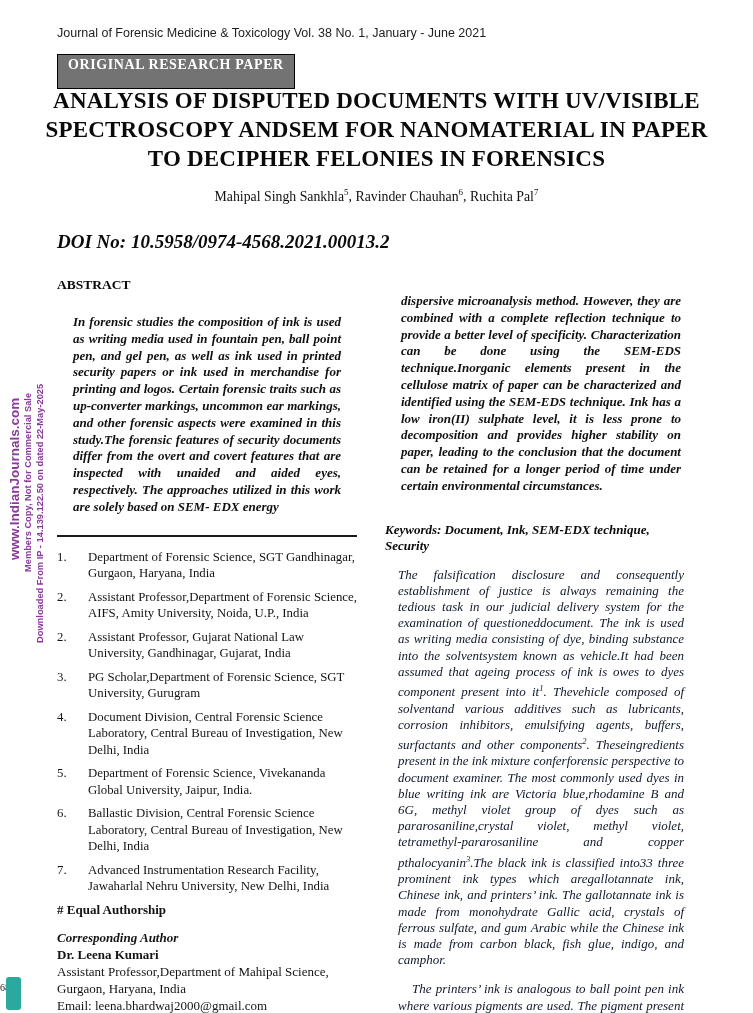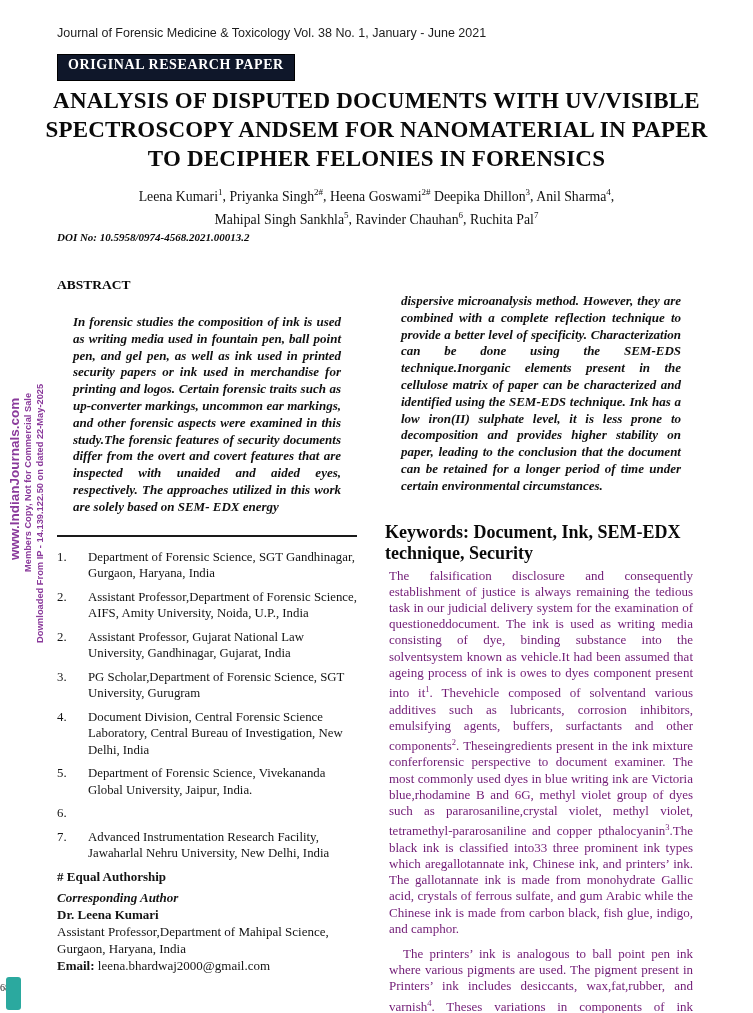--- a/index.html
+++ b/index.html
@@ -6,60 +6,60 @@
   .page{
     position:relative;width:753px;height:1013px;background:#ffffff;
     margin:0 auto;overflow:hidden;
     font-family:"Liberation Serif", serif;color:#141414;
   }
   .journal-line{
     position:absolute;left:57px;top:26px;
     font-family:"Liberation Sans", sans-serif;font-size:12.5px;color:#1d1d1d;
   }
   .badge{
-    position:absolute;left:57px;top:54px;background:#0f172a;color:#fff;
+    position:absolute;left:57px;top:54px;background:#737373;color:#fff;
     font-weight:bold;font-size:14px;letter-spacing:.6px;
-    padding:3px 11px 8px 11px;box-shadow:inset 0 0 0 1px #000;
+    padding:3px 11px 16px 11px;box-shadow:inset 0 0 0 1px #000;
   }
   .title{
     position:absolute;left:0;right:0;top:86px;text-align:center;
     font-weight:bold;font-size:23px;line-height:29px;letter-spacing:.2px;color:#0a0a0a;
   }
   .authors{
     position:absolute;left:0;right:0;top:183px;text-align:center;
     font-size:13.8px;line-height:18px;color:#101010;
   }
   .authors sup{font-size:9px;}
   .doi{
     position:absolute;left:57px;top:231px;
-    font-weight:bold;font-style:italic;font-size:11px;color:#0a0a0a;
+    font-weight:bold;font-style:italic;font-size:19px;color:#0a0a0a;
   }
   .col-left{position:absolute;left:57px;top:277px;width:300px;}
   .col-right{position:absolute;left:385px;top:277px;width:312px;}
   .sec-heading{font-weight:bold;font-size:13.5px;margin:0 0 21px 0;color:#0a0a0a;}
   .abstract-text{
     font-style:italic;font-weight:bold;font-size:13px;line-height:16.8px;
     text-align:justify;margin:16px;color:#101010;
   }
   .rule{border:none;border-top:2px solid #1a1a1a;margin:19px 0 12px 0;}
   .aff-list{font-size:12.8px;line-height:16.5px;}
   .aff-item{display:flex;margin-bottom:7px;}
   .aff-num{width:31px;flex:0 0 31px;}
   .aff-text{flex:1;}
   .equal-auth{font-weight:bold;font-size:13px;}
-  .corr-block{margin-top:4px;font-size:13px;line-height:17px;}
+  .corr-block{margin-top:11px;font-size:13px;line-height:17px;}
   .corr-label{font-weight:bold;font-style:italic;}
   .corr-name{font-weight:bold;}
-  .bold{font-weight:bold;}
+  .bold{font-weight:normal;}
   .body-text{
-    font-size:13px;line-height:16.2px;text-align:justify;margin:4px;color:#701a75;
+    font-size:13px;line-height:16.2px;text-align:justify;margin:13px;color:#0f172a;font-style:italic;
   }
   .body-text sup{font-size:8.5px;}
   .keywords{
-    font-weight:bold;font-size:18px;margin:27px 0 0 0;color:#0a0a0a;
+    font-weight:bold;font-style:italic;font-size:13px;margin:27px 0 0 0;color:#0a0a0a;
   }
   .intro-heading{margin:14px 0 8px 0;}
   .para2{text-indent:14px;margin-top:9px;}
   .pageno{
     position:absolute;left:0;right:0;top:982px;
     font-size:10px;color:#1a1a1a;
   }
   .wm{
     position:absolute;white-space:nowrap;
     font-family:"Liberation Sans", sans-serif;font-weight:bold;color:#8a3a9b;
@@ -82,21 +82,20 @@
 
   <div class="badge">ORIGINAL RESEARCH PAPER</div>
 
   <div class="title">
     <div>ANALYSIS OF DISPUTED DOCUMENTS WITH UV/VISIBLE</div>
     <div>SPECTROSCOPY ANDSEM FOR NANOMATERIAL IN PAPER</div>
     <div>TO DECIPHER FELONIES IN FORENSICS</div>
   </div>
 
   <div class="authors">
-    <div><span>Leena Kumari</span><sup>1</sup><span>, Priyanka Singh</span><sup>2#</sup><span>, Heena Goswami</span><sup>2#</sup><span> Deepika Dhillon</span><sup>3</sup><span>, Anil Sharma</span><sup>4</sup><span>,</span></div>
     <div><span>Mahipal Singh Sankhla</span><sup>5</sup><span>, Ravinder Chauhan</span><sup>6</sup><span>, Ruchita Pal</span><sup>7</sup></div>
   </div>
 
   <div class="doi">DOI No: 10.5958/0974-4568.2021.00013.2</div>
 
   <div class="col-left">
     <div class="sec-heading">ABSTRACT</div>
     <p class="abstract-text">In forensic studies the composition of ink is used as writing media used in fountain pen, ball point pen, and gel pen, as well as ink used in printed security papers or ink used in merchandise for printing and logos. Certain forensic traits such as up-converter markings, uncommon ear markings, and other forensic aspects were examined in this study.The forensic features of security documents differ from the overt and covert features that are inspected with unaided and aided eyes, respectively. The approaches utilized in this work are solely based on SEM- EDX energy</p>
 
     <hr class="rule">
@@ -121,20 +120,21 @@
       <div class="aff-item">
         <span class="aff-num">4.</span>
         <span class="aff-text">Document Division, Central Forensic Science Laboratory, Central Bureau of Investigation, New Delhi, India</span>
       </div>
       <div class="aff-item">
         <span class="aff-num">5.</span>
         <span class="aff-text">Department of Forensic Science, Vivekananda Global University, Jaipur, India.</span>
       </div>
       <div class="aff-item">
         <span class="aff-num">6.</span>
+        <span class="aff-text">Ballastic Division, Central Forensic Science Laboratory, Central Bureau of Investigation, New Delhi, India</span>
       </div>
       <div class="aff-item">
         <span class="aff-num">7.</span>
         <span class="aff-text">Advanced Instrumentation Research Facility, Jawaharlal Nehru University, New Delhi, India</span>
       </div>
     </div>
 
     <div class="equal-auth"># Equal Authorship</div>
 
     <div class="corr-block">

